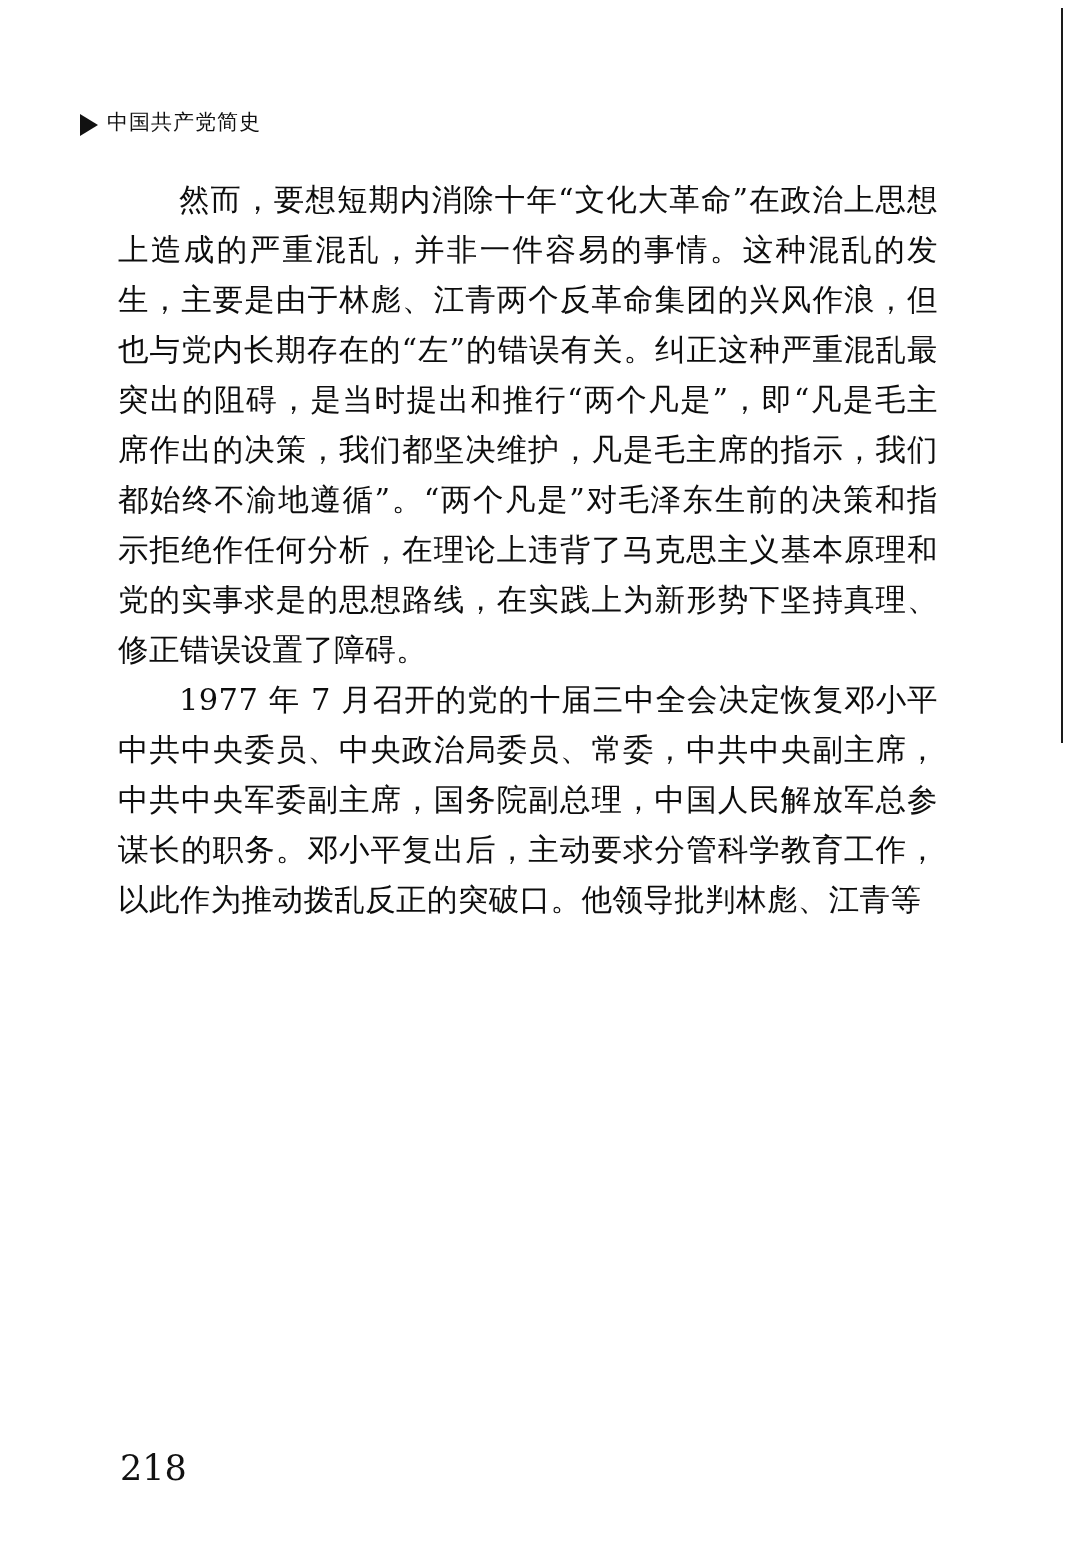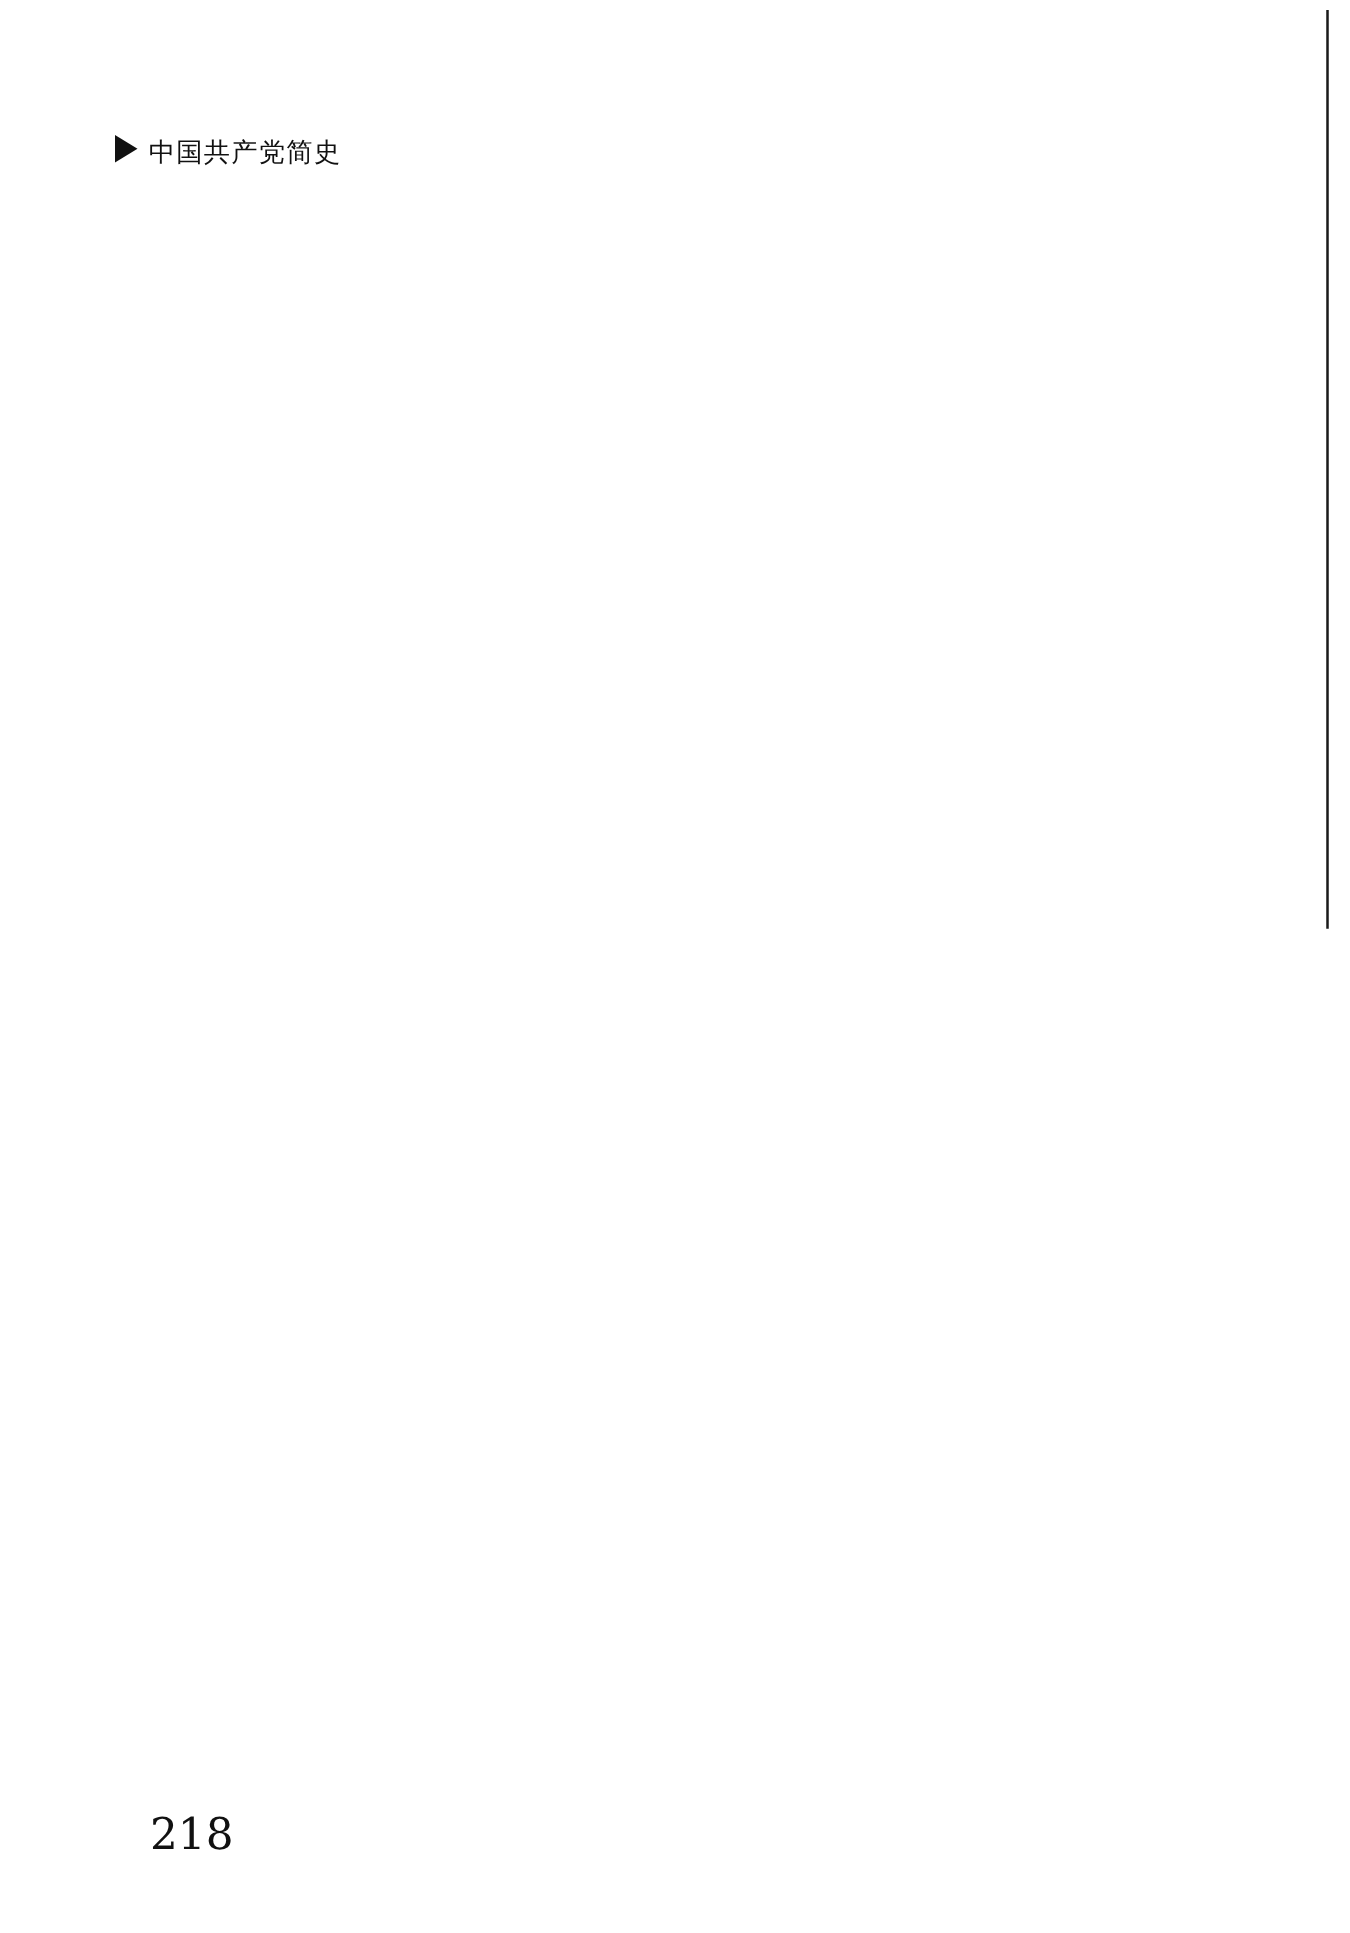--- a/index.html
+++ b/index.html
@@ -30,23 +30,23 @@
     right: 17px;
     width: 2px;
     height: 735px;
     background: #1a1a1a;
   }
 
   
   .running-head {
     position: absolute;
     top: 108px;
-    left: 92px;
+    left: 80px;
     display: flex;
-    align-items: flex-start;
+    align-items: flex-end;
     gap: 9px;
   }
   .head-marker {
     width: 0;
     height: 0;
     border-top: 11px solid transparent;
     border-bottom: 11px solid transparent;
     border-left: 18px solid #111111;
     display: block;
   }
@@ -94,17 +94,19 @@
 <div class="page">
 
   <div class="edge-rule"></div>
 
   <div class="running-head">
     <span class="head-marker"></span>
     <span class="head-title">中国共产党简史</span>
   </div>
 
   <div class="body-text">
+    <p class="para indent">然而，要想短期内消除十年“文化大革命”在政治上思想上造成的严重混乱，并非一件容易的事情。这种混乱的发生，主要是由于林彪、江青两个反革命集团的兴风作浪，但也与党内长期存在的“左”的错误有关。纠正这种严重混乱最突出的阻碍，是当时提出和推行“两个凡是”，即“凡是毛主席作出的决策，我们都坚决维护，凡是毛主席的指示，我们都始终不渝地遵循”。“两个凡是”对毛泽东生前的决策和指示拒绝作任何分析，在理论上违背了马克思主义基本原理和党的实事求是的思想路线，在实践上为新形势下坚持真理、修正错误设置了障碍。</p>
+    <p class="para indent">1977 年 7 月召开的党的十届三中全会决定恢复邓小平中共中央委员、中央政治局委员、常委，中共中央副主席，中共中央军委副主席，国务院副总理，中国人民解放军总参谋长的职务。邓小平复出后，主动要求分管科学教育工作，以此作为推动拨乱反正的突破口。他领导批判林彪、江青等</p>
   </div>
 
   <div class="folio">218</div>
 
 </div>
 
 </body></html>

